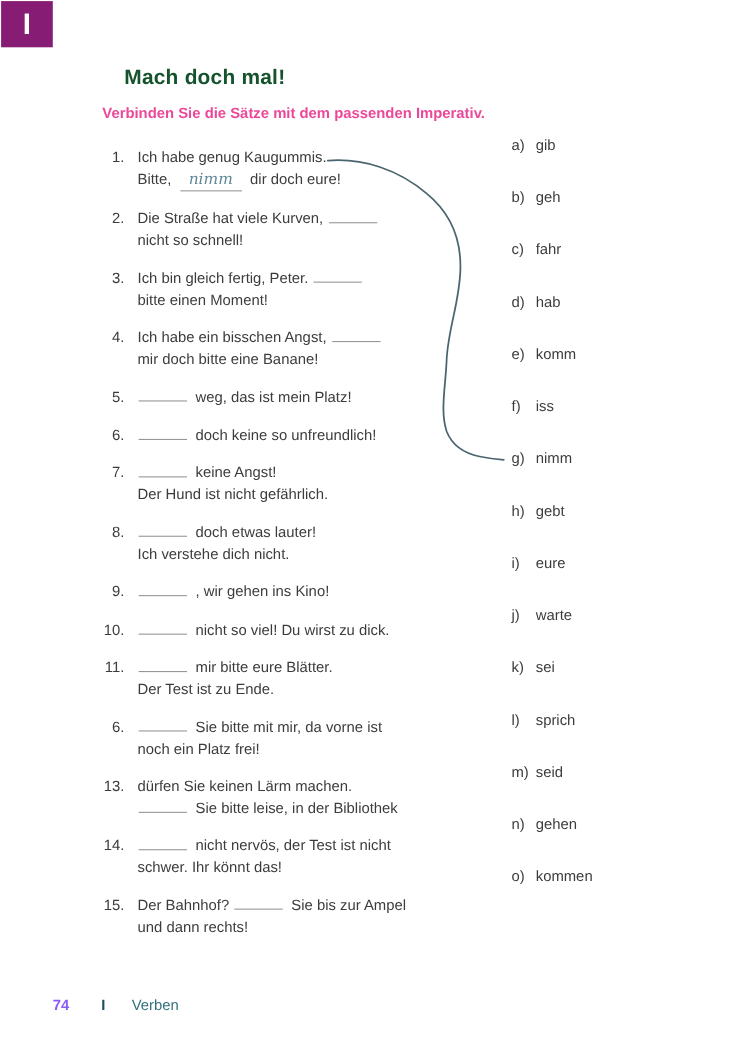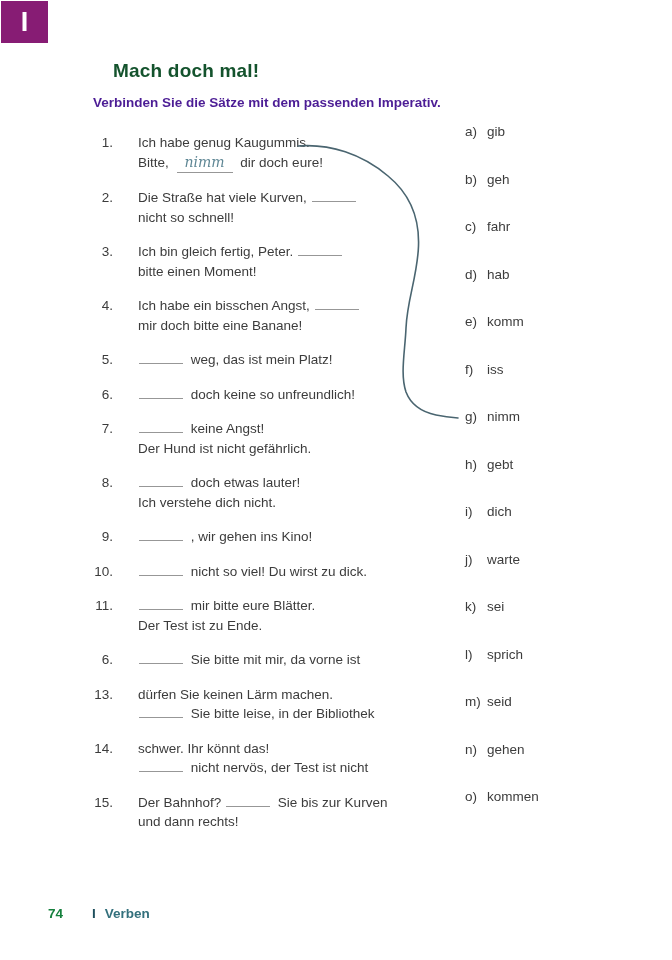--- a/index.html
+++ b/index.html
@@ -20,32 +20,32 @@
     font-size:27px; font-weight:bold;
   }
   .page-title {
     position:absolute; left:93px; top:60px;
     font-size:19px; font-weight:bold; color:#14532d;
     letter-spacing:0.2px;
     margin-left:20px;
   }
   .instruction {
     position:absolute; left:93px; top:95px;
-    font-size:13.5px; font-weight:bold; color:#4c1d95;
+    font-size:13.5px; font-weight:bold; color:#ec4899;
   }
   .items-column {
     position:absolute; left:91px; top:133px; width:370px;
   }
   .item {
     display:flex; align-items:flex-start;
     font-size:13.5px; line-height:19.5px;
     margin-bottom:15px;
   }
   .num { flex:none; width:22px; text-align:right; }
-  .text { margin-left:25px; }
+  .text { margin-left:12px; }
   .line { white-space:nowrap; }
   .blank {
     display:inline-block; width:44px; height:12px;
     border-bottom:1.2px solid #979797;
     margin:0 4px 0 1px;
     vertical-align:baseline;
   }
   .answer-blank {
     display:inline-block;
     border-bottom:1.2px solid #979797;
@@ -67,28 +67,28 @@
     margin-bottom:28.5px;
   }
   .letter { flex:none; width:22px; }
   .connector-svg {
     position:absolute; left:0; top:0;
     width:672px; height:960px;
     pointer-events:none;
   }
   .page-num {
     position:absolute; left:48px; top:906px;
-    font-size:13.5px; font-weight:bold; color:#15803d;
+    font-size:13.5px; font-weight:bold; color:#8b5cf6;
   }
   .section-footer {
     position:absolute; left:92px; top:906px;
     font-size:13.5px;
   }
   .section-marker { font-weight:bold; color:#1d4e5c; }
-  .section-label { color:#33707c; margin-left:9px;font-weight:bold; }
+  .section-label { color:#33707c; margin-left:24px; }
 </style>
 </head>
 <body>
 
 <div class="chapter-tab">I</div>
 
 <h1 class="page-title">Mach doch mal!</h1>
 
 <div class="instruction">Verbinden Sie die Sätze mit dem passenden Imperativ.</div>
 
@@ -163,40 +163,41 @@
       <span class="num">11.</span>
       <div class="text">
         <div class="line"><span class="blank"></span> <span class="seg">mir bitte eure Blätter.</span> </div>
         <div class="line"><span class="seg">Der Test ist zu Ende.</span> </div>
       </div>
     </div>
     <div class="item">
       <span class="num">6.</span>
       <div class="text">
         <div class="line"><span class="blank"></span> <span class="seg">Sie bitte mit mir, da vorne ist</span> </div>
+        <div class="line"><span class="seg">noch ein Platz frei!</span> </div>
       </div>
     </div>
     <div class="item">
       <span class="num">13.</span>
       <div class="text">
         <div class="line"><span class="seg">dürfen Sie keinen Lärm machen.</span> </div>
         <div class="line"><span class="blank"></span> <span class="seg">Sie bitte leise, in der Bibliothek</span> </div>
       </div>
     </div>
     <div class="item">
       <span class="num">14.</span>
       <div class="text">
+        <div class="line"><span class="blank"></span> <span class="seg">nicht nervös, der Test ist nicht</span> </div>
         <div class="line"><span class="seg">schwer. Ihr könnt das!</span> </div>
-        <div class="line"><span class="blank"></span> <span class="seg">nicht nervös, der Test ist nicht</span> </div>
       </div>
     </div>
     <div class="item">
       <span class="num">15.</span>
       <div class="text">
-        <div class="line"><span class="seg">Der Bahnhof?</span> <span class="blank"></span> <span class="seg">Sie bis zur Kurven</span> </div>
+        <div class="line"><span class="seg">Der Bahnhof?</span> <span class="blank"></span> <span class="seg">Sie bis zur Ampel</span> </div>
         <div class="line"><span class="seg">und dann rechts!</span> </div>
       </div>
     </div>
   </div>
 
 <div class="options-column">
     <div class="option">
       <span class="letter">a)</span>
       <span class="word">gib</span>
     </div>
@@ -223,21 +224,21 @@
     <div class="option">
       <span class="letter">g)</span>
       <span class="word">nimm</span>
     </div>
     <div class="option">
       <span class="letter">h)</span>
       <span class="word">gebt</span>
     </div>
     <div class="option">
       <span class="letter">i)</span>
-      <span class="word">dich</span>
+      <span class="word">eure</span>
     </div>
     <div class="option">
       <span class="letter">j)</span>
       <span class="word">warte</span>
     </div>
     <div class="option">
       <span class="letter">k)</span>
       <span class="word">sei</span>
     </div>
     <div class="option">

